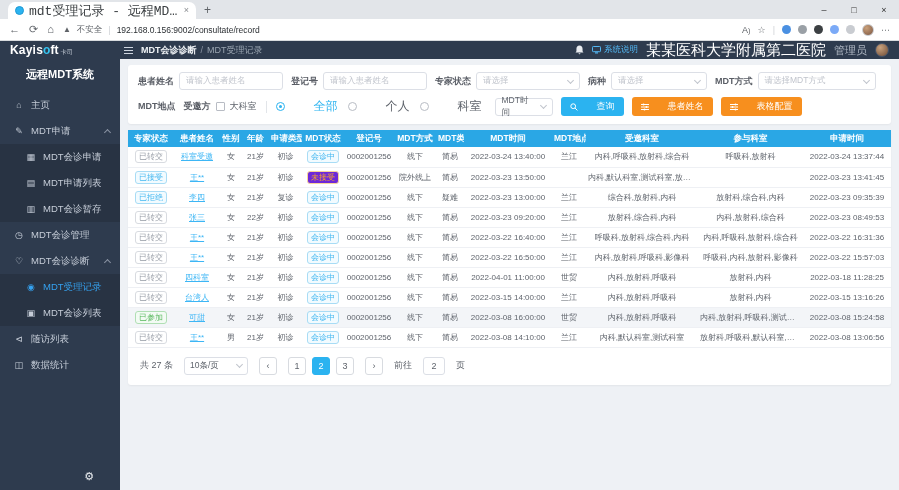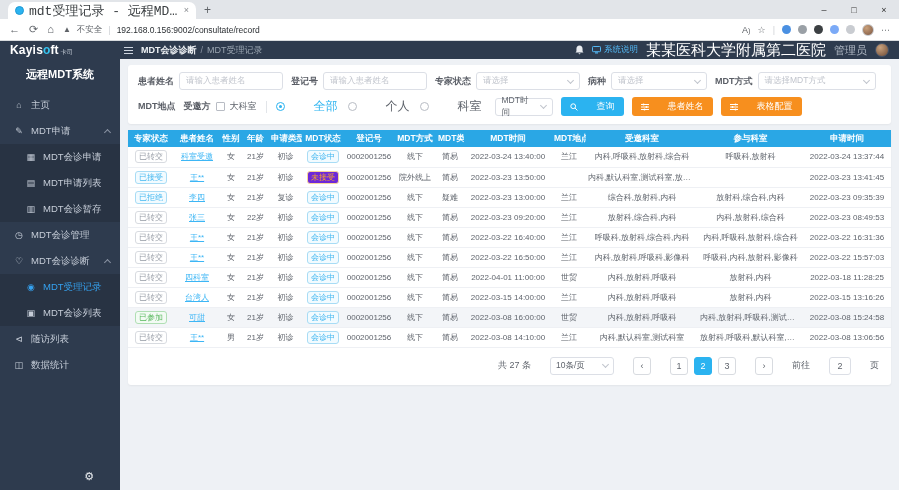--- a/index.html
+++ b/index.html
@@ -87,21 +87,21 @@
   td { font-size:8px; color:#5f646c; text-align:center; height:20px; border-bottom:1px solid #eef0f4; padding:0 2px; white-space:nowrap; overflow:hidden; text-overflow:ellipsis; }
   tr.hl td { background:#f3f5f8; }
   .link { color:#3db6f5; text-decoration:underline; text-underline-offset:1px; cursor:pointer; }
   .badge { display:inline-block; border:1px solid; border-radius:3px; padding:0 3px; font-size:8px; line-height:11px; }
   .badge-gray { color:#949aa4; border-color:#d8dbe0; background:#fff; }
   .badge-blue { color:#46b8f0; border-color:#a8dcf5; background:#f2fbff; }
   .badge-green { color:#57b75c; border-color:#b0dfb4; background:#f3fbf4; }
   .badge-orange { color:#f7a32a; border-color:#f8d49a; background:#6d28d9;font-family:Liberation Mono, monospace; }
 
   
-  .pager { display:flex; align-items:center; justify-content:flex-end; gap:19px; padding:9px 12px 10px; font-size:9px; color:#5f646c; }
+  .pager { display:flex; align-items:center; gap:11px; padding:9px 12px 10px; font-size:9px; color:#5f646c; }
   .psize { width:64px; height:18px; border:1px solid #dcdfe6; border-radius:3px; display:flex; align-items:center; padding:0 5px; color:#5f646c; font-size:8.5px; gap:4px; }
   .pbtn { min-width:18px; height:18px; border:1px solid #d8dbe0; border-radius:3px; background:#fff; display:flex; align-items:center; justify-content:center; color:#5f646c; font-size:9px; cursor:pointer; }
   .pbtn.active { background:#2bb3f0; border-color:#2bb3f0; color:#fff; }
   .goto-input { width:22px; height:18px; border:1px solid #dcdfe6; border-radius:3px; text-align:center; font-size:9px; color:#5f646c; font-family:inherit; }
 </style>
 </head>
 <body>
 
 <div class="tabstrip">
   <div class="tab">

